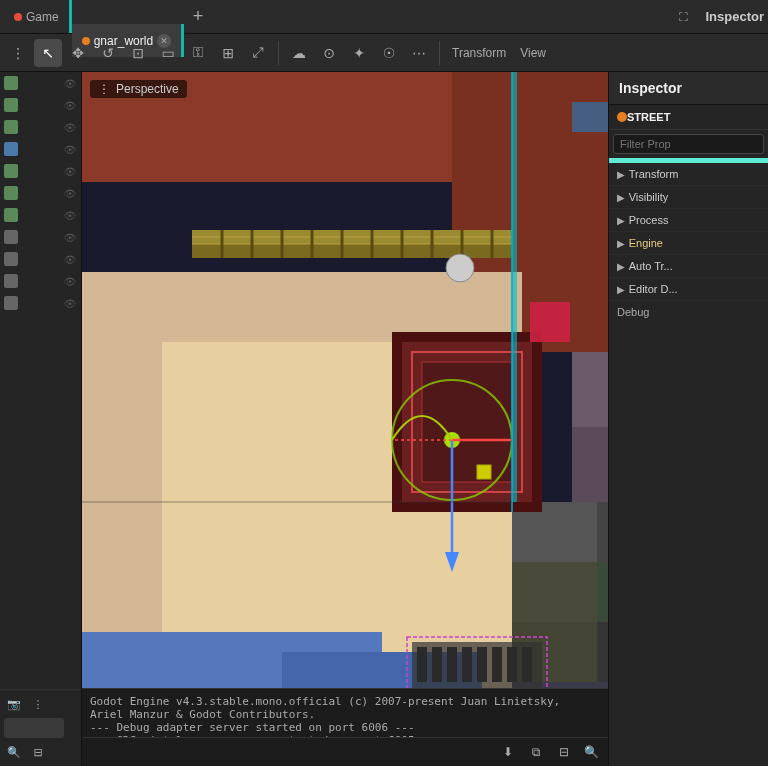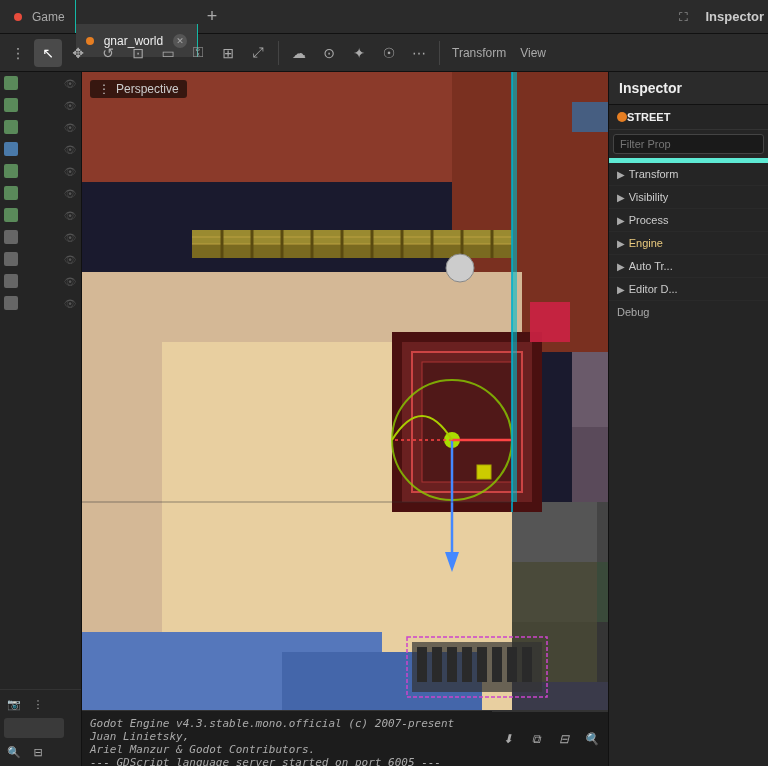--- a/index.html
+++ b/index.html
@@ -23,22 +23,22 @@
       padding: 0 4px;
     }
     .tab-item {
       display: flex;
       align-items: center;
       padding: 0 10px;
       height: 100%;
       color: #aaa;
       font-size: 12px;
       cursor: pointer;
-      border-right: 1px solid #14b8a6;
-      gap: 10px;
+      border-right: 3px solid #14b8a6;
+      gap: 4px;
     }
     .tab-item.active {
       background: #3c3c3c;
       color: #eee;
       margin-top: 48px;
     }
     .tab-dot-red { width: 8px; height: 8px; border-radius: 50%; background: #e74c3c; }
     .tab-dot-orange { width: 8px; height: 8px; border-radius: 50%; background: #e67e22; }
     .tab-close {
       width: 14px; height: 14px;
@@ -178,26 +178,25 @@
     
     .scene-svg {
       width: 100%;
       height: 100%;
     }
 
     
     .bottom-console {
       position: absolute;
       bottom: 0; left: 0; right: 0;
-      height: 56px;
+      height: 78px;
       background: #1c1c1c;
       border-top: 1px solid #333;
       display: flex;
-      flex-direction: row;
-      font-style: italic;
+      flex-direction: column;
     }
     .console-text {
       flex: 1;
       padding: 6px 8px;
       font-size: 11px;
       color: #aaa;
       font-family: monospace;
       overflow: hidden;
     }
     .console-toolbar {
@@ -514,20 +513,21 @@
       <circle cx="672" cy="275" r="7" fill="#bbbbcc"></circle>
 
       <line x1="430" y1="430" x2="0" y2="430" stroke="#333" stroke-width="1" opacity="0.5"></line>
     </svg>
 
     
     <div class="bottom-console">
       <div class="console-text">
         <div>Godot Engine v4.3.stable.mono.official (c) 2007-present Juan Linietsky,</div>
         <div>Ariel Manzur &amp; Godot Contributors.</div>
+        <div>--- Debug adapter server started on port 6006 ---</div>
         <div>--- GDScript language server started on port 6005 ---</div>
       </div>
       <div class="console-toolbar">
         <div class="console-btn">⬇</div>
         <div class="console-btn">⧉</div>
         <div class="console-btn">⊟</div>
         <div class="console-btn">🔍</div>
       </div>
     </div>
   </div>

